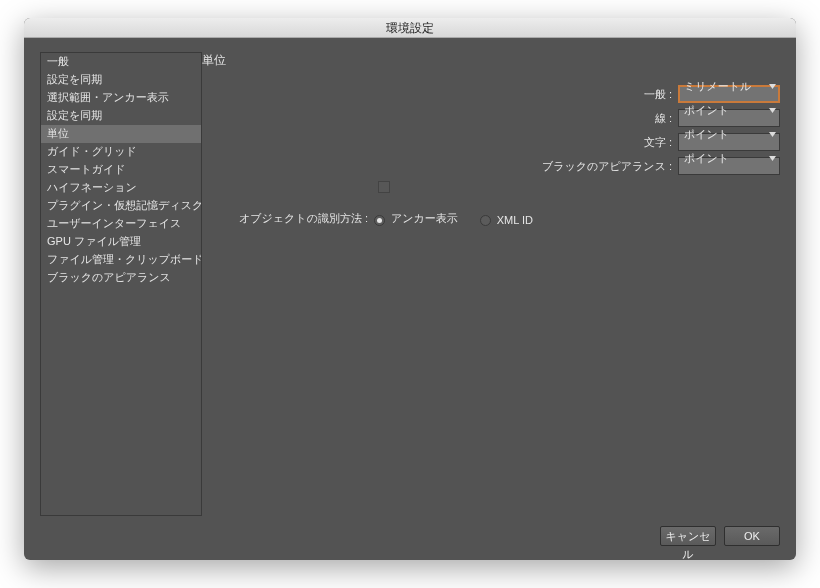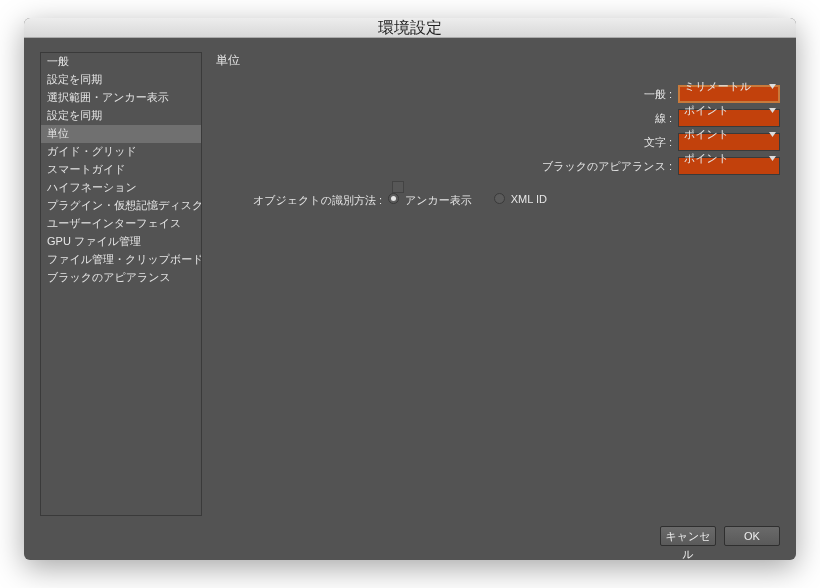--- a/index.html
+++ b/index.html
@@ -20,28 +20,28 @@
     overflow: hidden;
     display: flex;
     flex-direction: column;
   }
   .titlebar {
     height: 20px;
     background: linear-gradient(#ededed, #d8d8d8);
     border-bottom: 1px solid #aaa;
     text-align: center;
     line-height: 20px;
-    font-size: 16px;
+    font-size: 12px;
     color: #222;
   }
   .body {
     flex: 1;
     display: flex;
     padding: 14px 16px 10px 16px;
-    gap: 14px;
+    gap: 0;
     min-height: 0;
   }
   .sidebar {
     width: 162px;
     border: 1px solid #3a3a3a;
     background: #535353;
     overflow: hidden;
   }
   .sidebar-item {
     padding: 1px 6px 2px 6px;
@@ -77,21 +77,21 @@
     justify-content: flex-end;
   }
   .row-label {
     width: 166px;
     text-align: right;
     color: #e6e6e6;
   }
   .dropdown {
     width: 102px;
     height: 18px;
-    background: #c2410c;
+    background: #737373;
     border: 1px solid #3a3a3a;
     display: flex;
     align-items: center;
     justify-content: space-between;
     padding: 0 0 16px 5px;
     color: #e6e6e6;
     cursor: default;
   }
   .dropdown.highlighted {
     border: 1px solid #c97a3b;
@@ -118,22 +118,23 @@
     height: 12px;
     border: 1px solid #3a3a3a;
     background: #5b5b5b;
     opacity: 0.6;
   }
   .checkbox-label {
     color: #8a8a8a;
   }
   .radio-row {
     display: flex;
-    align-items: flex-start;
+    align-items: flex-end;
     gap: 6px;
+    margin-top: 18px;
   }
   .radio {
     width: 11px;
     height: 11px;
     border-radius: 50%;
     border: 1px solid #3a3a3a;
     background: #5b5b5b;
     display: flex;
     align-items: center;
     justify-content: center;

